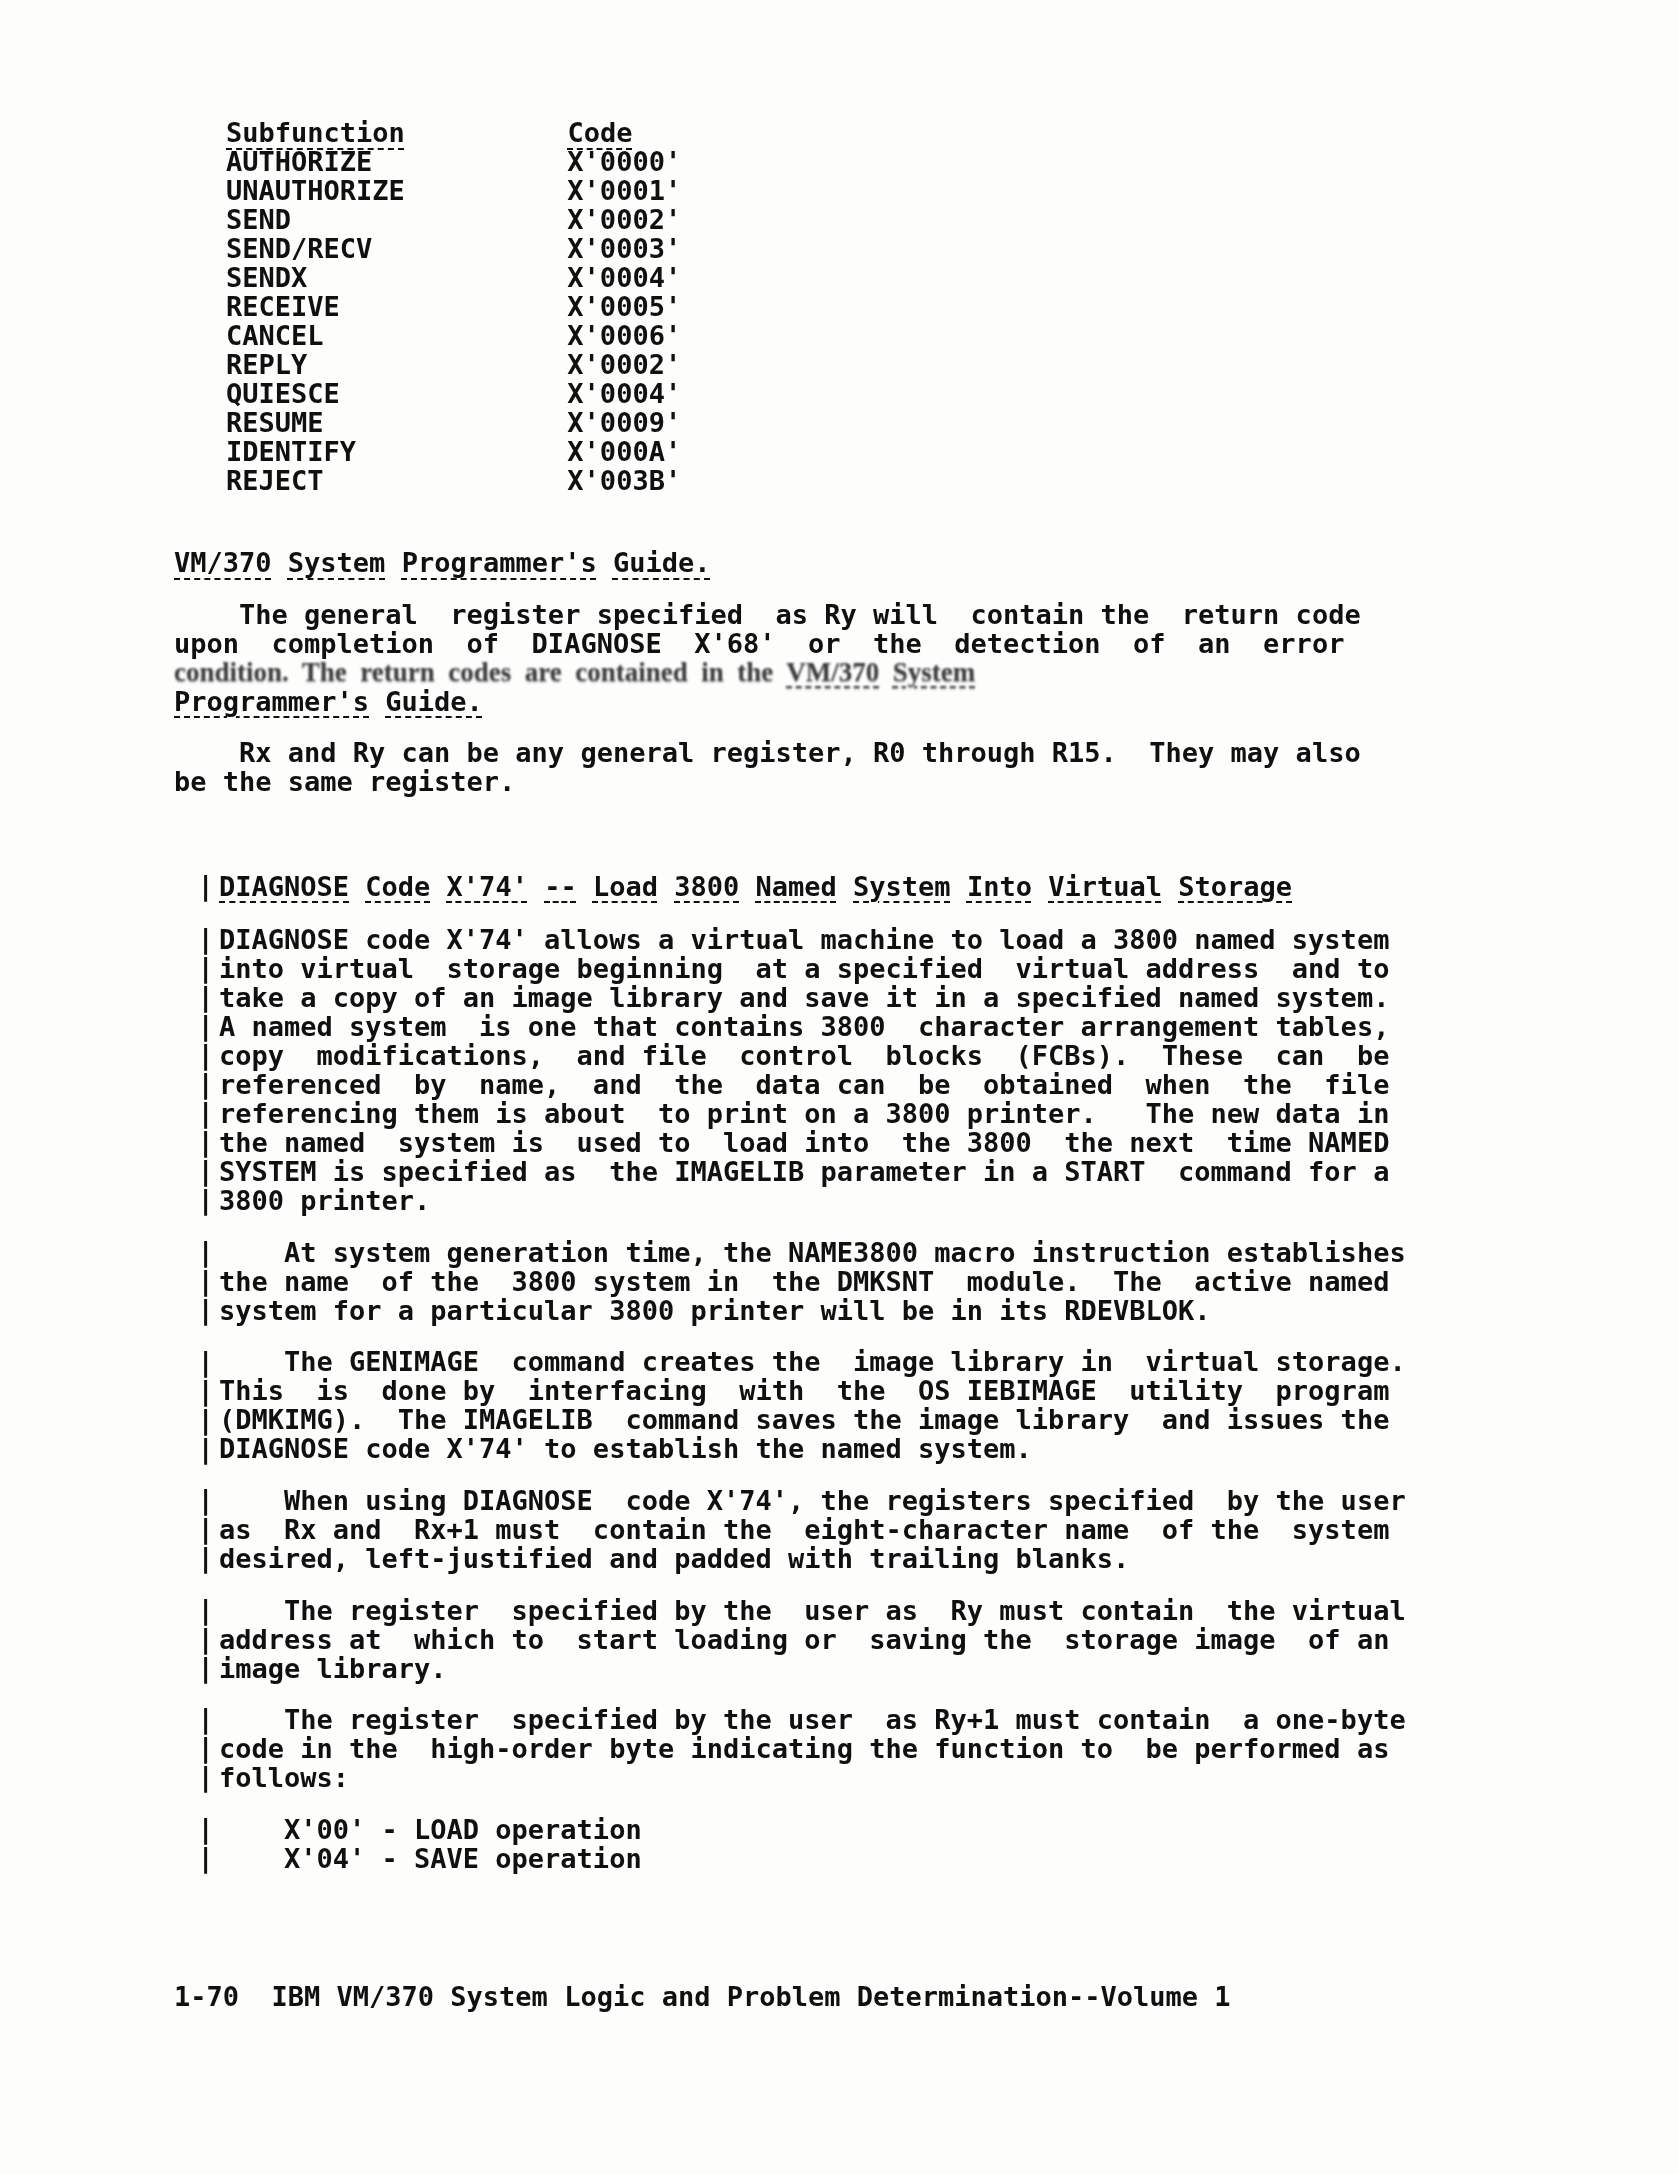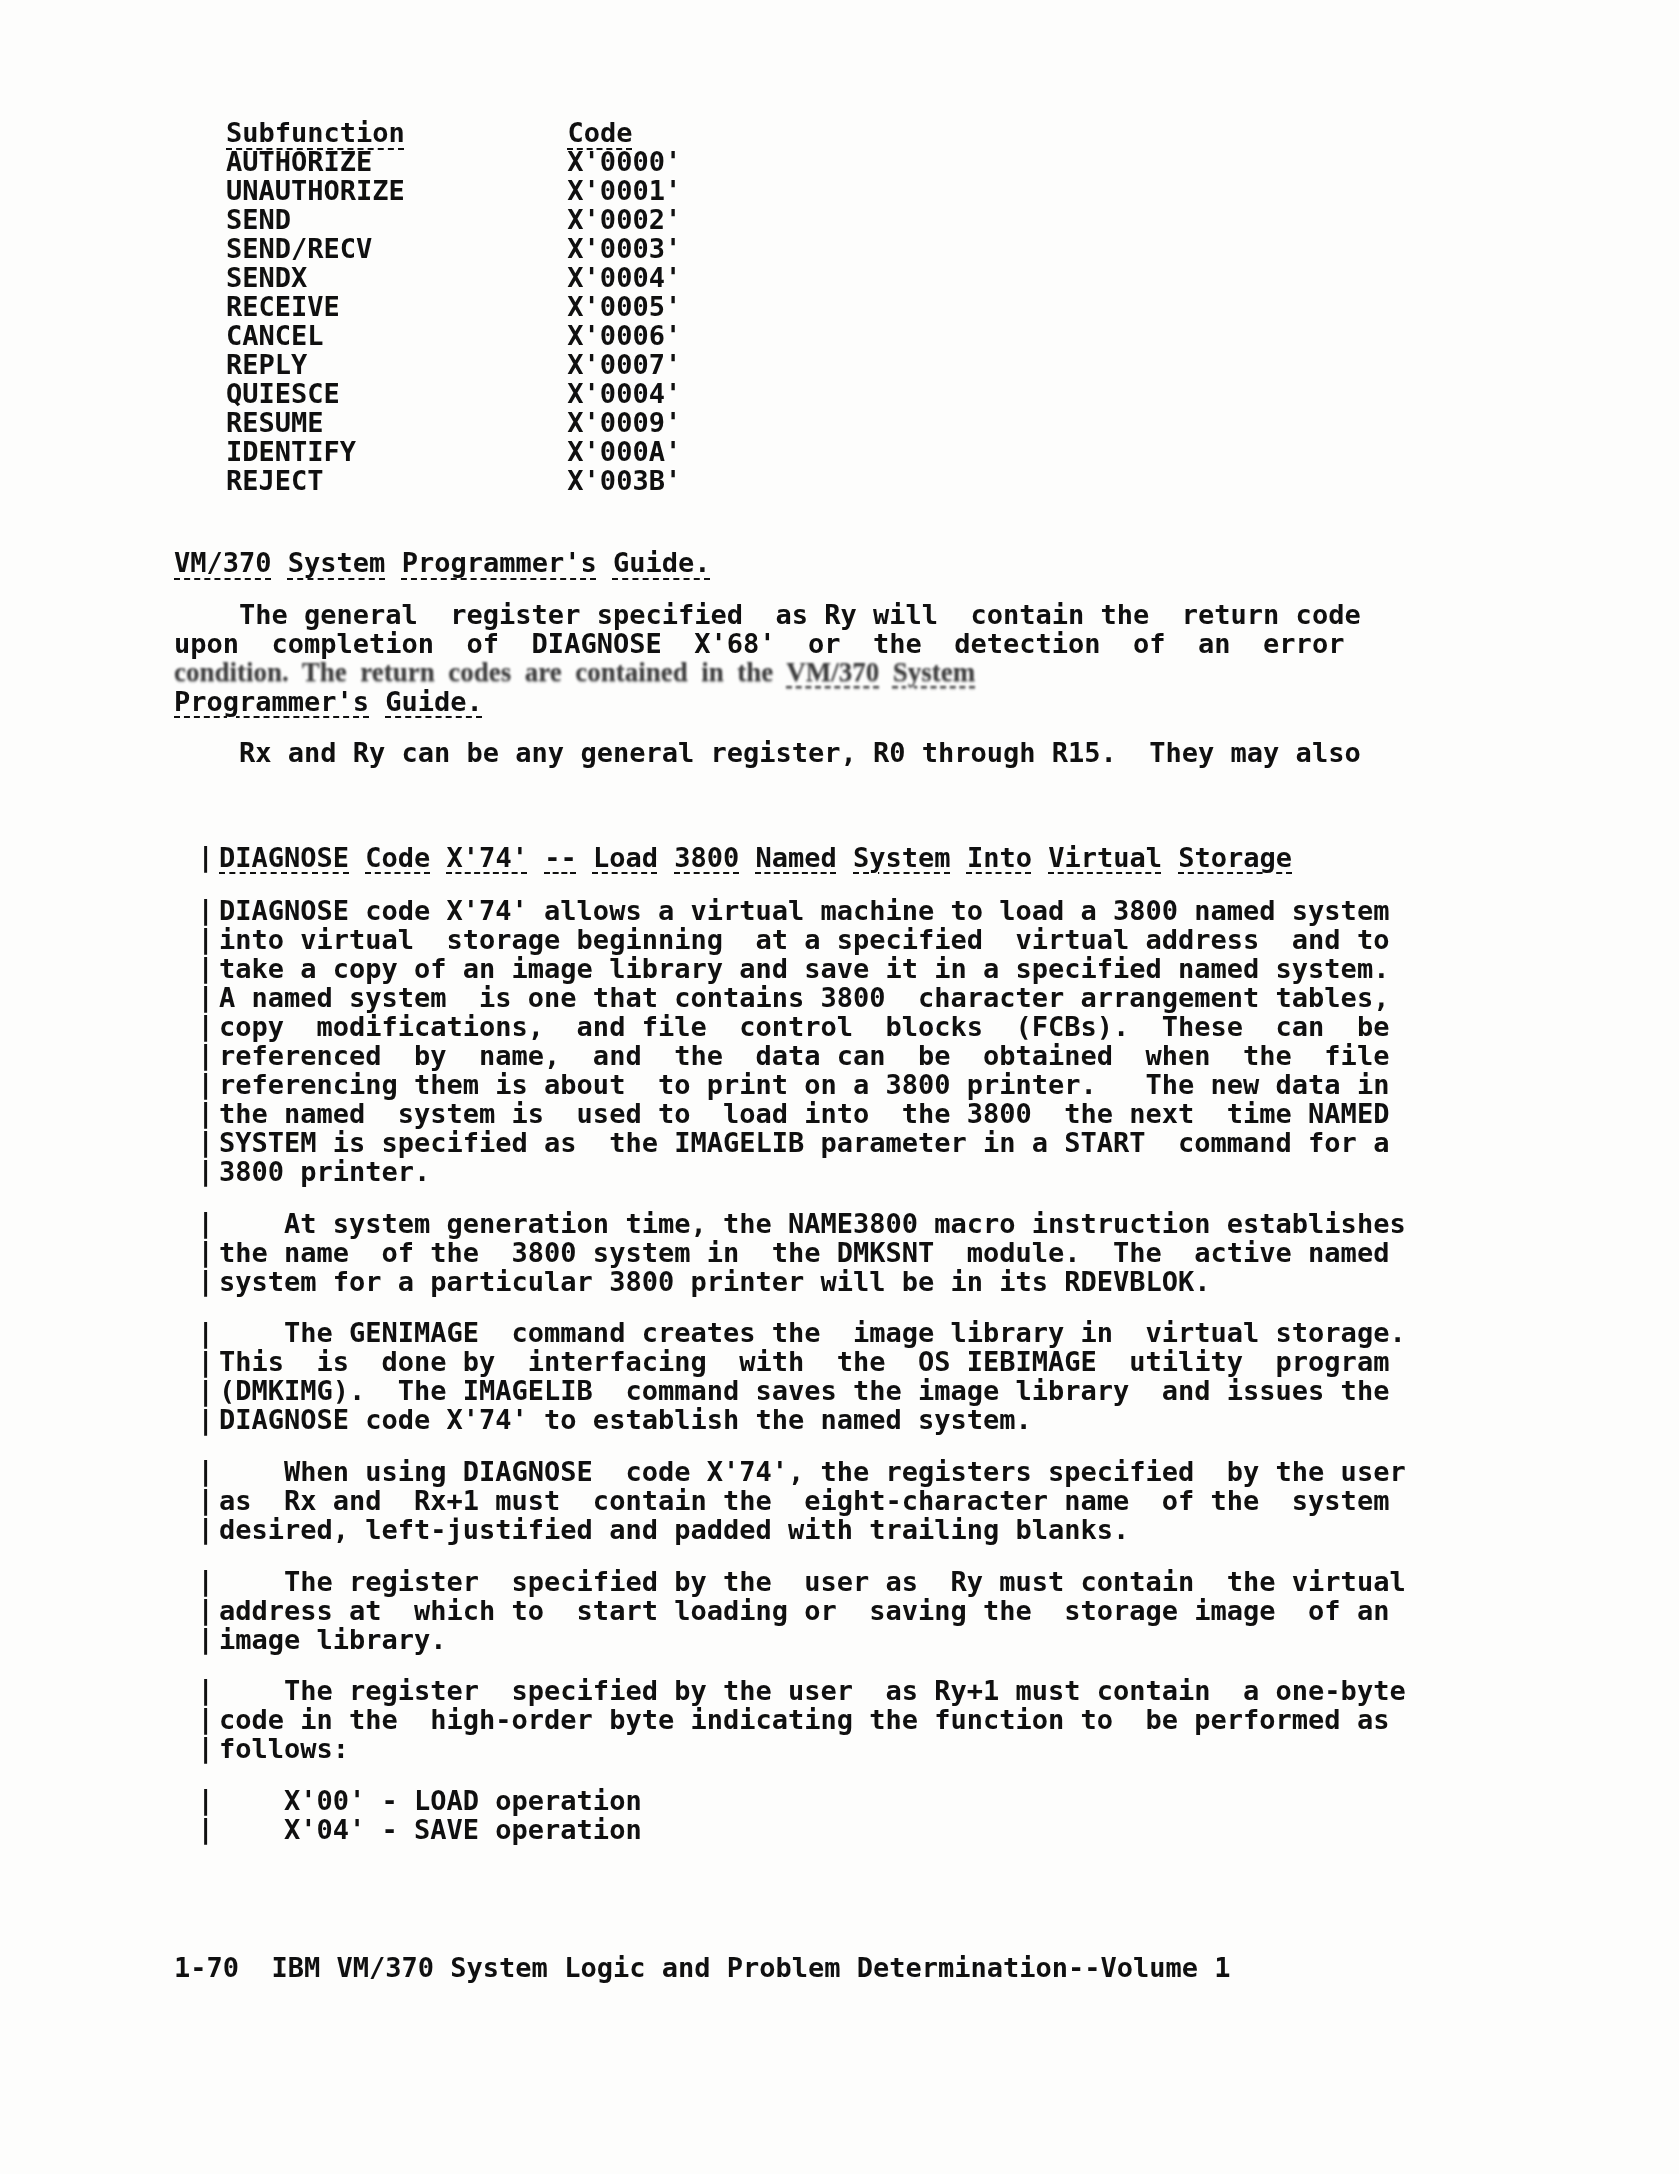--- a/index.html
+++ b/index.html
@@ -48,37 +48,38 @@
   <div class="doc-body">
       <div class="block table">
         <div class="line"><span class="u">Subfunction</span>          <span class="u">Code</span></div>
         <div class="line">AUTHORIZE            X'0000'</div>
         <div class="line">UNAUTHORIZE          X'0001'</div>
         <div class="line">SEND                 X'0002'</div>
         <div class="line">SEND/RECV            X'0003'</div>
         <div class="line">SENDX                X'0004'</div>
         <div class="line">RECEIVE              X'0005'</div>
         <div class="line">CANCEL               X'0006'</div>
-        <div class="line">REPLY                X'0007'</div>
+        <div class="line">REPLY                X'0002'</div>
         <div class="line">QUIESCE              X'0004'</div>
         <div class="line">RESUME               X'0009'</div>
         <div class="line">IDENTIFY             X'000A'</div>
         <div class="line">REJECT               X'003B'</div>
       </div>
       <div class="block para">
         <div class="line"><span class="u">VM/370</span> <span class="u">System</span> <span class="u">Programmer's</span> <span class="u">Guide.</span></div>
       </div>
       <div class="block para">
         <div class="line">    The general  register specified  as Ry will  contain the  return code</div>
         <div class="line">upon  completion  of  DIAGNOSE  X'68'  or  the  detection  of  an  error</div>
         <div class="line smudge">condition.  The  return  codes  are  contained  in  the  <span class="u">VM/370</span>  <span class="u">System</span></div>
         <div class="line"><span class="u">Programmer's</span> <span class="u">Guide.</span></div>
       </div>
       <div class="block para">
         <div class="line">    Rx and Ry can be any general register, R0 through R15.  They may also</div>
+        <div class="line">be the same register.</div>
       </div>
       <div class="block heading">
         <div class="line barred"><span class="bar">|</span><span class="u">DIAGNOSE</span> <span class="u">Code</span> <span class="u">X'74'</span> <span class="u">--</span> <span class="u">Load</span> <span class="u">3800</span> <span class="u">Named</span> <span class="u">System</span> <span class="u">Into</span> <span class="u">Virtual</span> <span class="u">Storage</span></div>
       </div>
       <div class="block para">
         <div class="line barred"><span class="bar">|</span>DIAGNOSE code X'74' allows a virtual machine to load a 3800 named system</div>
         <div class="line barred"><span class="bar">|</span>into virtual  storage beginning  at a specified  virtual address  and to</div>
         <div class="line barred"><span class="bar">|</span>take a copy of an image library and save it in a specified named system.</div>
         <div class="line barred"><span class="bar">|</span>A named system  is one that contains 3800  character arrangement tables,</div>
         <div class="line barred"><span class="bar">|</span>copy  modifications,  and file  control  blocks  (FCBs).  These  can  be</div>

